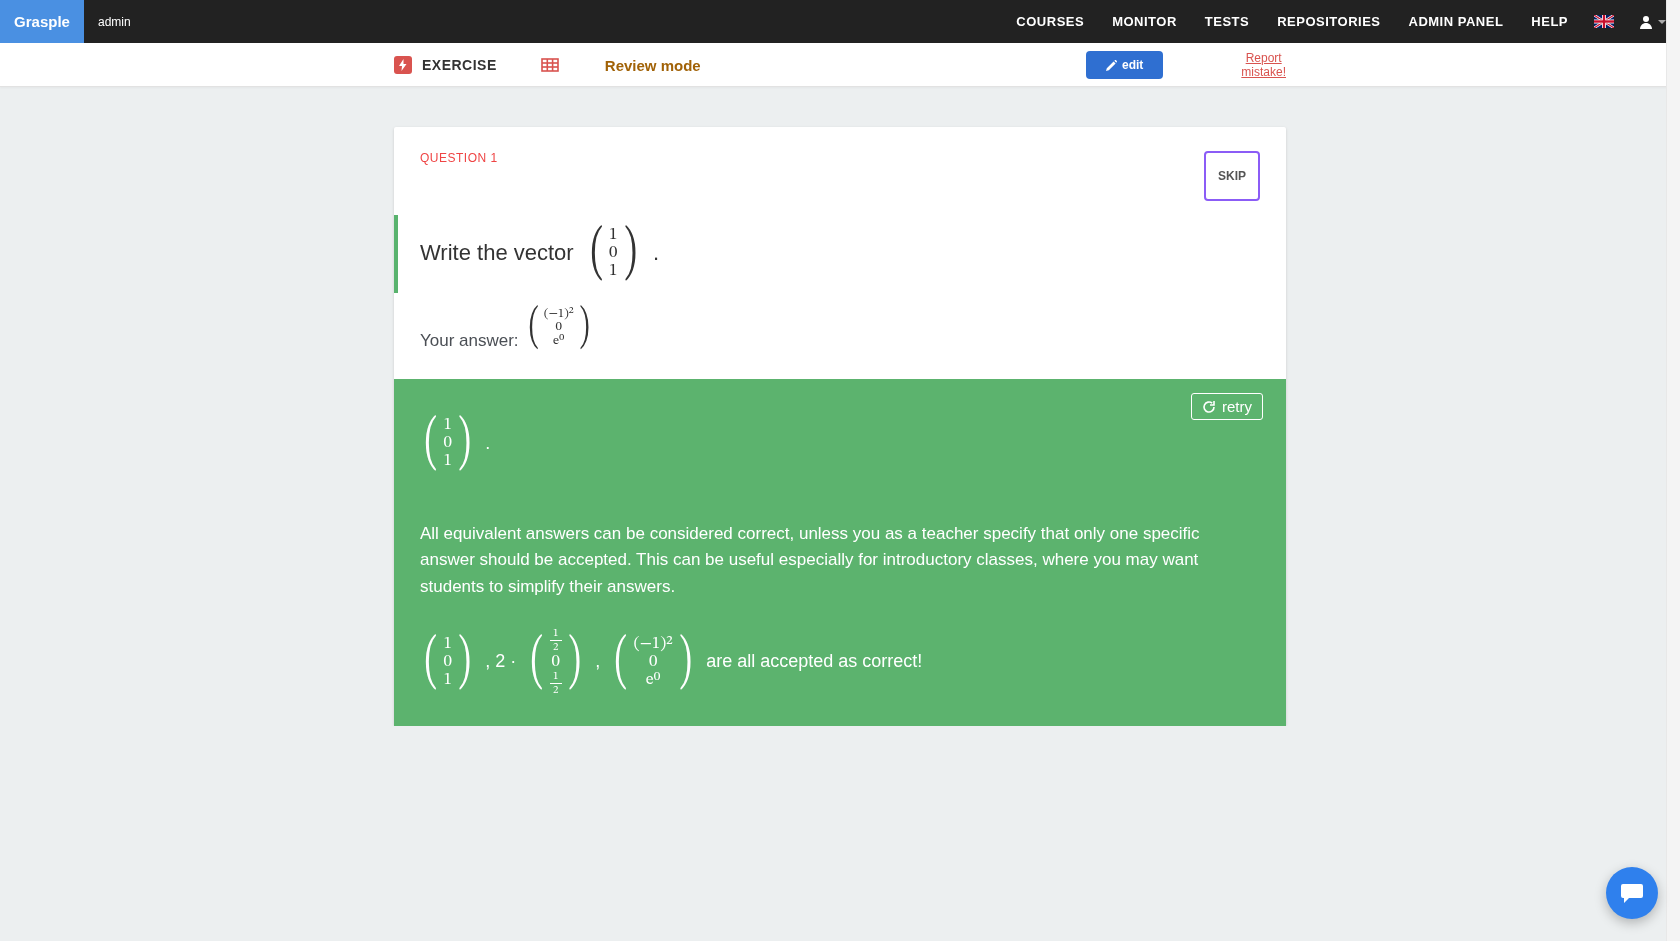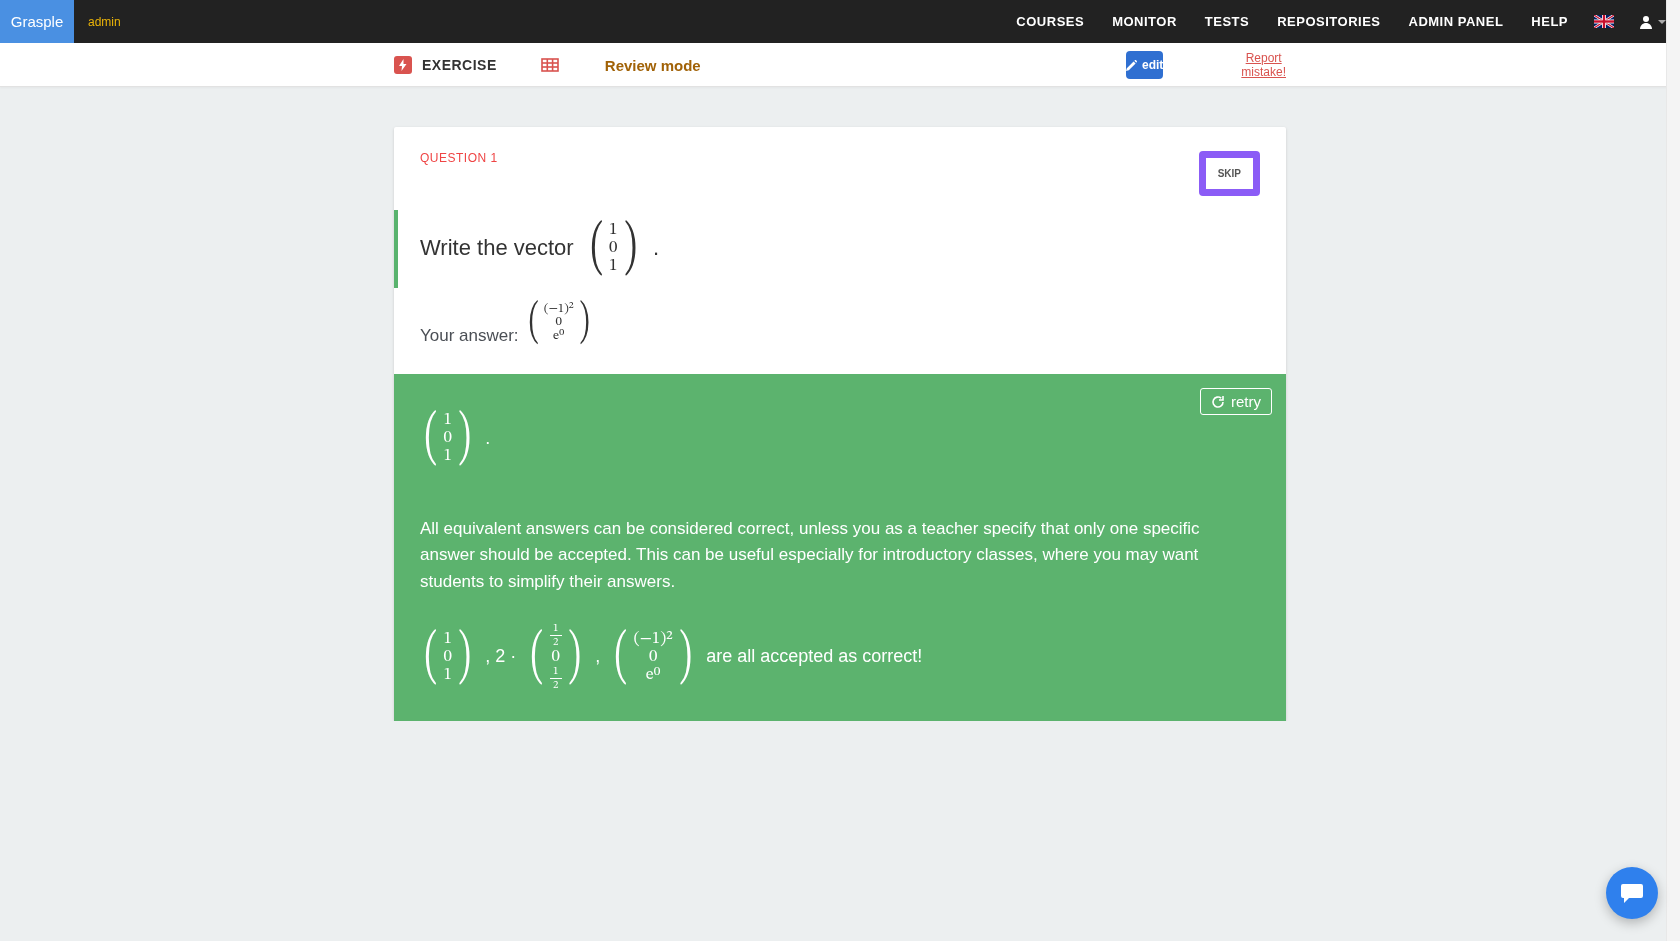--- a/index.html
+++ b/index.html
@@ -1,63 +1,63 @@
 <!DOCTYPE html>
 <html><head>
 <meta charset="utf-8">
 <style>
   html,body{margin:0;padding:0;font-family:"Helvetica Neue",Arial,sans-serif;background:#eceff0;color:#333}
   *{box-sizing:border-box}
 
   
   .navbar{height:43px;background:#222;color:#fff;display:flex;align-items:stretch;font-size:13px}
-  .brand{background:#4a90e2;color:#fff;width:74px;display:flex;align-items:center;justify-content:center;font-size:15px;font-weight:400}
-  .admin-label{display:flex;align-items:center;padding:0 14px;color:#eab308;font-size:12px}
+  .brand{background:#4a90e2;color:#fff;width:84px;display:flex;align-items:center;justify-content:center;font-size:15px;font-weight:700}
+  .admin-label{display:flex;align-items:center;padding:0 14px;color:#ffffff;font-size:12px}
   .nav-spacer{flex:1}
   .nav-link{display:flex;align-items:center;padding:8px 14px;color:#fff;font-weight:700;font-size:13px;letter-spacing:.5px;cursor:pointer}
   .flag{display:flex;align-items:center;padding:0 12px;cursor:pointer}
   .user-menu{display:flex;align-items:center;padding:0 14px;cursor:pointer}
 
   
   .modebar{height:44px;background:#fff;border-bottom:1px solid #e2e2e2;box-shadow:0 1px 2px rgba(0,0,0,.04)}
   .modebar-inner{max-width:892px;margin:0 auto;height:44px;display:flex;align-items:center;font-size:14px}
   .ex-badge{width:18px;height:18px;border-radius:3px;background:#d9534f;display:inline-flex;align-items:center;justify-content:center;margin-right:10px}
   .ex-badge svg{display:block}
   .ex-label{font-weight:700;letter-spacing:.5px;color:#333}
   .grid-icon{margin-left:44px;color:#d9534f;display:inline-flex;align-items:center;cursor:pointer}
   .mode-title{font-weight:700;margin-left:46px;color:#a16207;font-size:15px}
   .mode-spacer{flex:1}
-  .edit-btn{background:#2f6fd1;color:#fff;border:0;border-radius:4px;font-size:12px;font-weight:700;padding:7px 0;display:inline-flex;align-items:center;gap:5px;cursor:pointer}
+  .edit-btn{background:#2f6fd1;color:#fff;border:0;border-radius:4px;font-size:12px;font-weight:700;padding:7px 20px;display:inline-flex;align-items:center;gap:5px;cursor:pointer}
   .report-link{margin-left:78px;color:#d9534f;font-size:12px;text-decoration:underline;text-align:center;line-height:1.2;cursor:pointer}
 
   
   .page-scroll-stub{position:fixed;right:0;top:0;bottom:0;width:14px;background:#f4f4f4;border-left:1px solid #e8e8e8}
 
   
   .stage{max-width:892px;margin:40px auto 0;}
   .card{background:#fff;box-shadow:0 1px 3px rgba(0,0,0,.15);border-radius:2px}
 
   .qhead{display:flex;align-items:flex-start;padding:24px 26px 0 26px}
   .qlabel{color:#ef4444;font-size:12px;letter-spacing:.5px}
-  .skip-btn{background:#fff;border:7px solid #8b5cf6;color:#555;border-radius:4px;font-size:10px;font-weight:700;padding:10px 12px;cursor:pointer}
+  .skip-btn{background:#fff;border:2px solid #8b5cf6;color:#555;border-radius:4px;font-size:12px;font-weight:700;padding:16px 12px;cursor:pointer}
   .qtitle{padding:12px 26px 0;color:#4b4f55;font-size:17px}
 
   .prompt{margin:14px 0 0 0;border-left:4px solid #59b36e;padding:8px 26px 10px 22px;display:flex;align-items:center;gap:12px;font-size:22px;color:#333}
   .prompt .pretext{font-size:22px}
   .vec{font-family:"Cambria Math","STIX Two Math","Latin Modern Math",serif;display:inline-flex;align-items:center}
   .vec .paren{font-size:56px;line-height:56px;font-weight:300;transform:scaleX(.6)}
   .vec .col{display:flex;flex-direction:column;align-items:center;line-height:1.05;font-size:17px;padding:0 2px}
   .vec.sm .paren{font-size:48px;line-height:48px}
   .vec.sm .col{font-size:13px}
   .vec.lg .paren{font-size:60px;line-height:60px}
   .ans-row{padding:10px 26px 28px;display:flex;align-items:flex-end;gap:6px;color:#4b4f55;font-size:17px}
 
   
   .feedback{background:#5cb36e;color:#fff;padding:26px 26px 30px;position:relative}
-  .retry{position:absolute;top:14px;right:14px;border:1px solid #fff;background:transparent;color:#fff;border-radius:3px;padding:4px 10px;font-size:15px;display:inline-flex;align-items:center;gap:6px;cursor:pointer}
+  .retry{position:absolute;top:14px;right:23px;border:1px solid #fff;background:transparent;color:#fff;border-radius:3px;padding:4px 10px;font-size:15px;display:inline-flex;align-items:center;gap:6px;cursor:pointer}
   .fb-line1{display:flex;align-items:center;gap:10px;font-size:18px;margin-top:8px}
   .fb-line1 .vec .col{font-size:17px}
   .fb-body{margin-top:48px;font-size:17px;line-height:1.55;max-width:800px}
   .fb-examples{margin-top:28px;display:flex;align-items:center;gap:10px;font-size:18px;flex-wrap:wrap}
   .fb-examples .vec .paren{font-size:60px;line-height:60px}
   .fb-examples .vec .col .frac{font-size:11px;display:flex;flex-direction:column;align-items:center;line-height:1}
   .fb-examples .vec .col .frac .n,.fb-examples .vec .col .frac .d{padding:0 2px}
   .fb-examples .vec .col .frac .bar{width:12px;border-top:1px solid currentColor;margin:1px 0}
 
   

